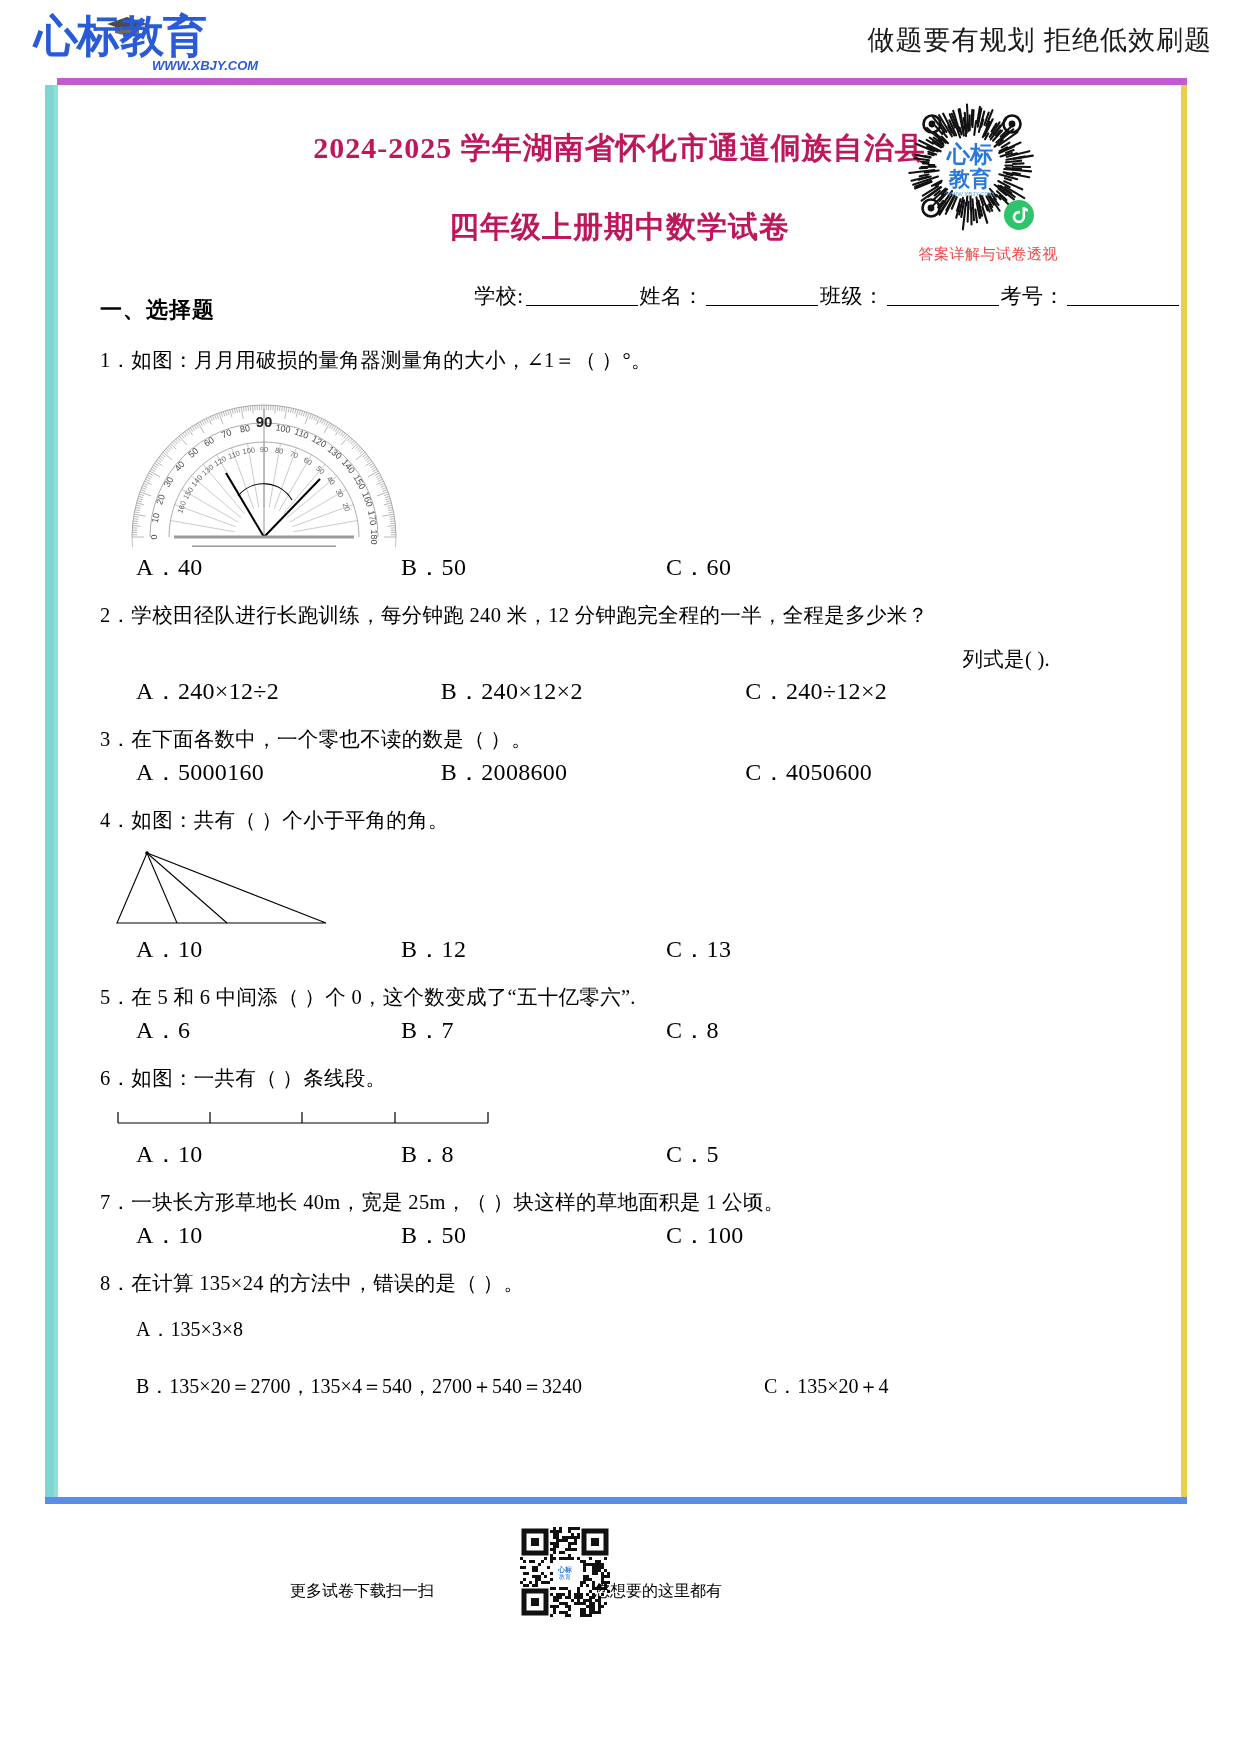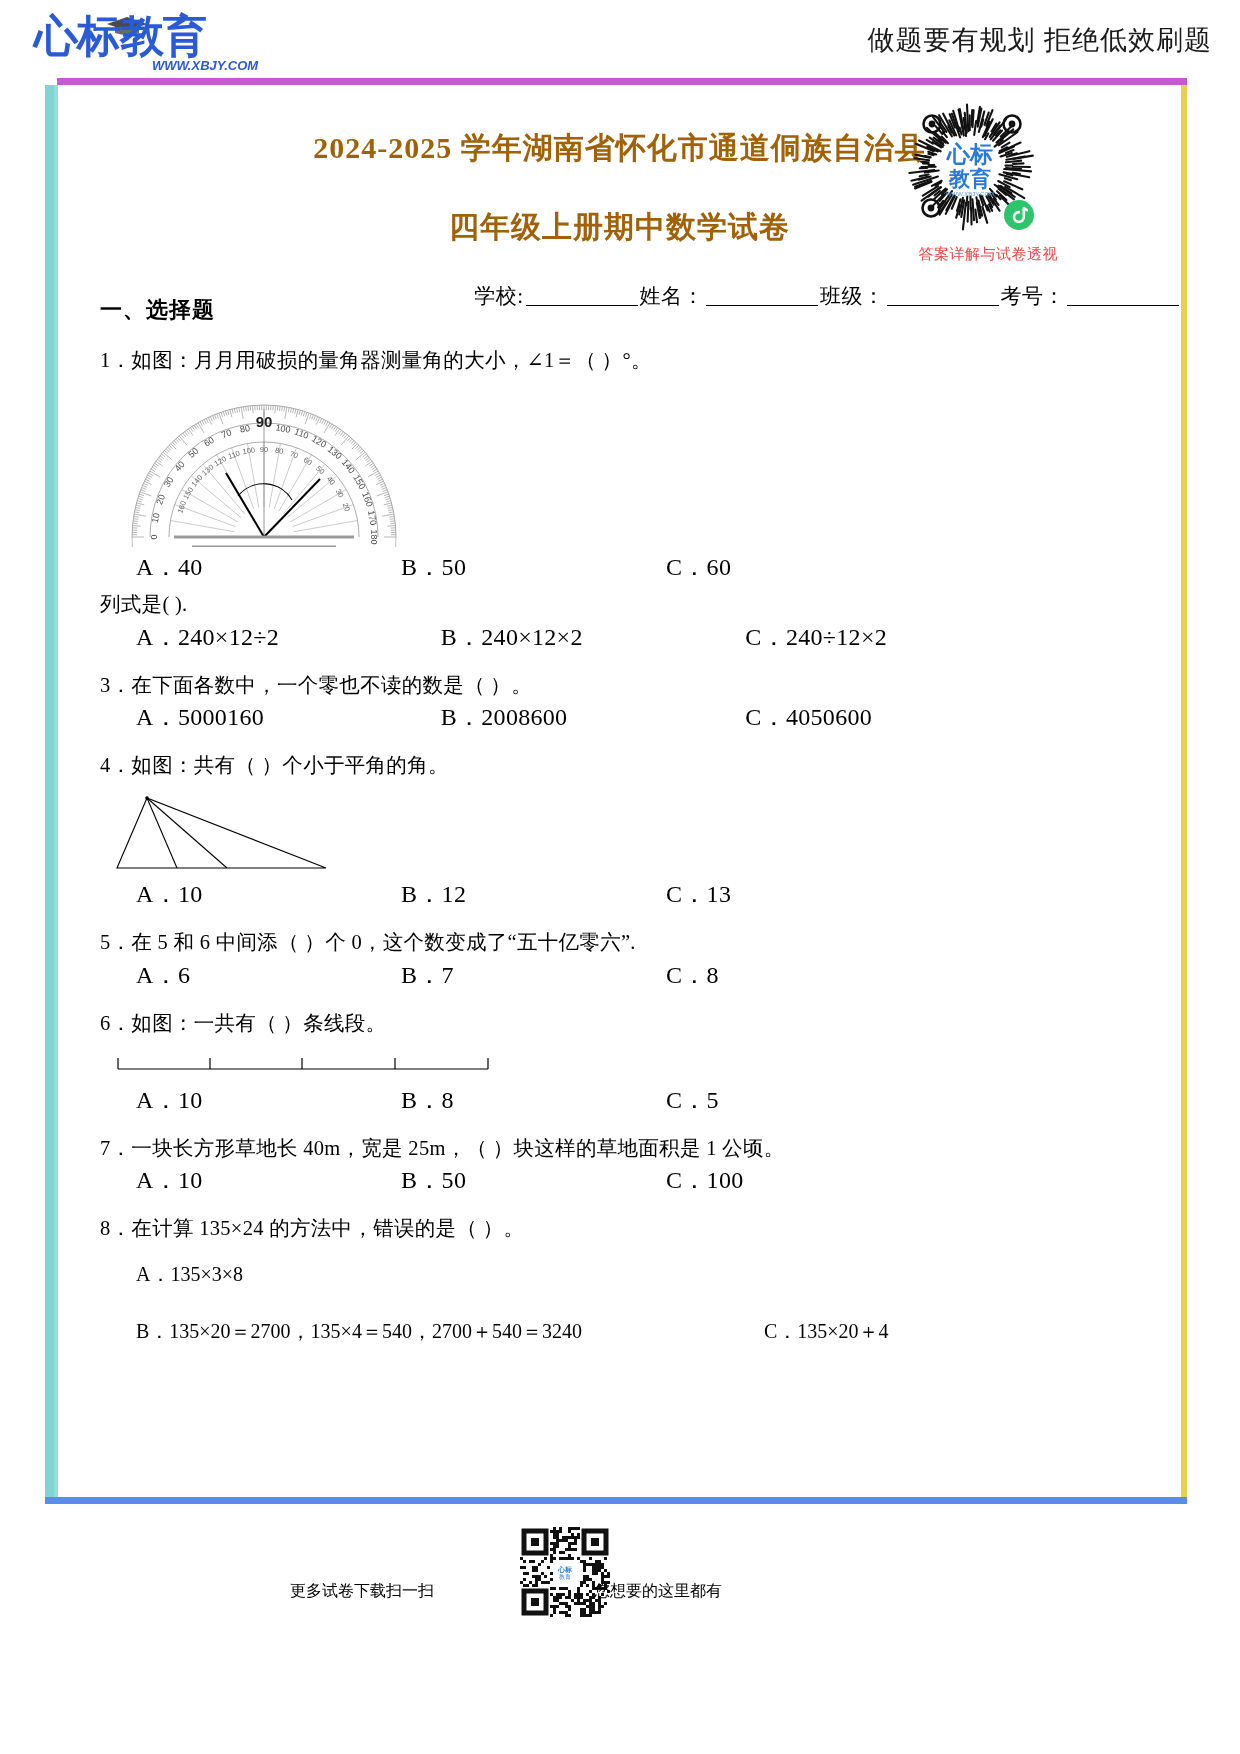--- a/index.html
+++ b/index.html
@@ -101,21 +101,21 @@
     height: 1412px;
     background: #fff;
   }
 
   
   .exam-title {
     text-align: center;
     font-family: "Liberation Serif", serif;
     font-weight: bold;
     font-size: 30px;
-    color: #a16207;
+    color: #be185d;
     letter-spacing: 1px;
   }
   .title-line1 { margin-top: 43px; }
   .title-line2 { margin-top: 38px; }
 
   .info-line {
     margin-top: 34px;
     text-align: right;
     font-size: 21px;
     color:#000;
@@ -169,21 +169,21 @@
     letter-spacing: 1px;
     margin-bottom: 20px;
   }
   .q-text {
     font-size: 20.5px;
     color: #000000;
     line-height: 1.55;
     letter-spacing: 0.3px;
     margin-top: 17px;
   }
-  .q-text.cont { margin-top: 6px; }
+  .q-text.cont { margin-top: 12px; text-align: right; }
 
   .opts {
     display: flex;
     margin-top: 0;
     font-size: 24px;
     color:#000;
     padding-left: 36px;
   }
   .opt { width: 265px; letter-spacing: 0.3px; white-space: nowrap; }
   .opt:last-child { width: auto; }
@@ -669,20 +669,21 @@
       <line x1="60" y1="150" x2="240" y2="150" stroke="#9a9a9a" stroke-width="3.2"></line>
       <line x1="78" y1="160" x2="222" y2="160" stroke="#9a9a9a" stroke-width="3.2"></line>
     </svg>
   </div>
   <div class="opts">
     <div class="opt">A．40</div>
     <div class="opt">B．50</div>
     <div class="opt">C．60</div>
   </div>
 
+  <div class="q-text">2．学校田径队进行长跑训练，每分钟跑 240 米，12 分钟跑完全程的一半，全程是多少米？</div>
   <div class="q-text cont">列式是(       ).</div>
   <div class="opts wide">
     <div class="opt">A．240×12÷2</div>
     <div class="opt">B．240×12×2</div>
     <div class="opt">C．240÷12×2</div>
   </div>
 
   <div class="q-text">3．在下面各数中，一个零也不读的数是（   ）。</div>
   <div class="opts wide">
     <div class="opt">A．5000160</div>

